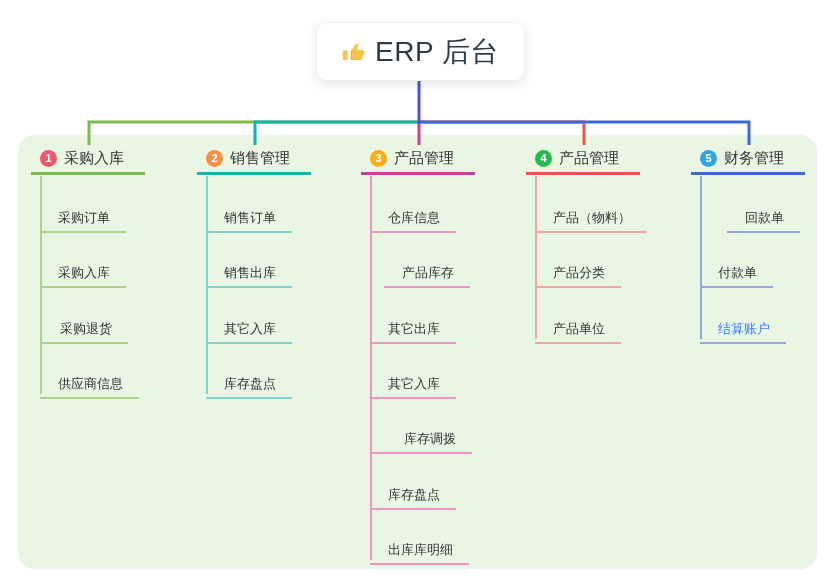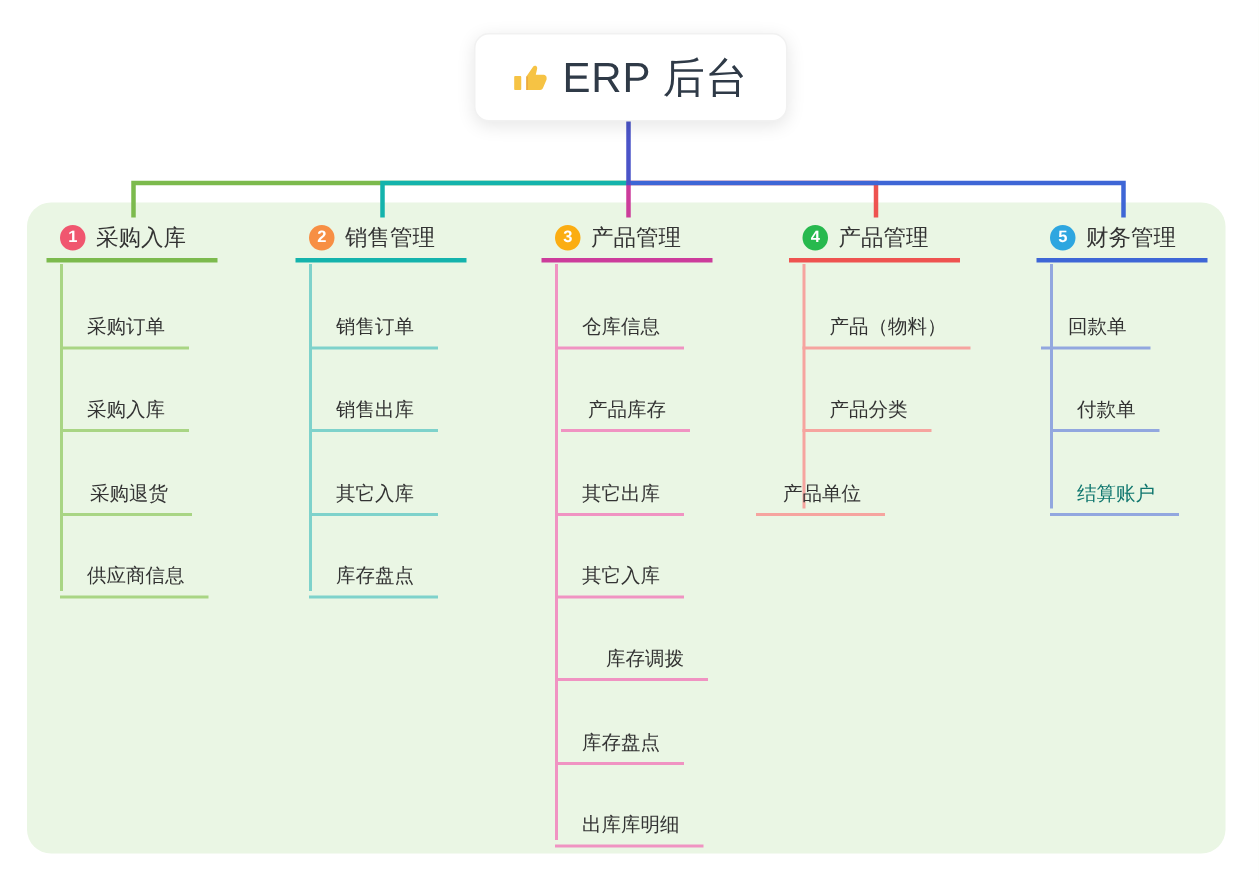--- a/index.html
+++ b/index.html
@@ -91,21 +91,21 @@
       <div class="child-node" style="left: 206px; top: 357px; height: 36px; border-bottom: 2px solid rgb(126, 210, 203);">
         <span class="ctxt" style="color: rgb(51, 51, 51);">库存盘点</span>
       </div>
       <div class="branch-label" style="left: 361px; top: 144px; width: 114px; border-bottom: 3px solid rgb(204, 60, 155);">
         <span class="badge" style="background: rgb(251, 173, 18);">3</span>
         <span class="btxt" style="color: rgb(51, 51, 51);">产品管理</span>
       </div>
       <div class="child-node" style="left: 370px; top: 191px; height: 36px; border-bottom: 2px solid rgb(240, 147, 194);">
         <span class="ctxt" style="color: rgb(51, 51, 51); margin-top: 13px;">仓库信息</span>
       </div>
-      <div class="child-node" style="left: 374px; top: 246px; height: 36px; border-bottom: 2px solid rgb(240, 147, 194);">
+      <div class="child-node" style="left: 384px; top: 246px; height: 36px; border-bottom: 2px solid rgb(240, 147, 194);">
         <span class="ctxt" style="color: rgb(51, 51, 51);">产品库存</span>
       </div>
       <div class="child-node" style="left: 370px; top: 302px; height: 36px; border-bottom: 2px solid rgb(240, 147, 194);">
         <span class="ctxt" style="color: rgb(51, 51, 51);">其它出库</span>
       </div>
       <div class="child-node" style="left: 370px; top: 357px; height: 36px; border-bottom: 2px solid rgb(240, 147, 194);">
         <span class="ctxt" style="color: rgb(51, 51, 51); margin-top: 44px;">其它入库</span>
       </div>
       <div class="child-node" style="left: 370px; top: 412px; height: 36px; border-bottom: 2px solid rgb(240, 147, 194);">
         <span class="ctxt" style="color: rgb(51, 51, 51); margin-left: 16px;">库存调拨</span>
@@ -119,30 +119,30 @@
       <div class="branch-label" style="left: 526px; top: 144px; width: 114px; border-bottom: 3px solid rgb(238, 83, 80);">
         <span class="badge" style="background: rgb(39, 185, 78);">4</span>
         <span class="btxt" style="color: rgb(51, 51, 51);">产品管理</span>
       </div>
       <div class="child-node" style="left: 535px; top: 191px; height: 36px; border-bottom: 2px solid rgb(246, 164, 159);">
         <span class="ctxt" style="color: rgb(51, 51, 51);">产品（物料）</span>
       </div>
       <div class="child-node" style="left: 535px; top: 246px; height: 36px; border-bottom: 2px solid rgb(246, 164, 159);">
         <span class="ctxt" style="color: rgb(51, 51, 51);">产品分类</span>
       </div>
-      <div class="child-node" style="left: 504px; top: 302px; height: 36px; border-bottom: 2px solid rgb(246, 164, 159);">
+      <div class="child-node" style="left: 535px; top: 302px; height: 36px; border-bottom: 2px solid rgb(246, 164, 159);">
         <span class="ctxt" style="color: rgb(51, 51, 51);">产品单位</span>
       </div>
       <div class="branch-label" style="left: 691px; top: 144px; width: 114px; border-bottom: 3px solid rgb(62, 102, 214);">
         <span class="badge" style="background: rgb(46, 166, 224);">5</span>
         <span class="btxt" style="color: rgb(51, 51, 51);">财务管理</span>
       </div>
-      <div class="child-node" style="left: 694px; top: 191px; height: 36px; border-bottom: 2px solid rgb(146, 167, 223);">
+      <div class="child-node" style="left: 727px; top: 191px; height: 36px; border-bottom: 2px solid rgb(146, 167, 223);">
         <span class="ctxt" style="color: rgb(51, 51, 51);">回款单</span>
       </div>
       <div class="child-node" style="left: 700px; top: 246px; height: 36px; border-bottom: 2px solid rgb(146, 167, 223); align-items: flex-end;">
         <span class="ctxt" style="color: rgb(51, 51, 51);">付款单</span>
       </div>
       <div class="child-node" style="left: 700px; top: 302px; height: 36px; border-bottom: 2px solid rgb(146, 167, 223);">
-        <span class="ctxt" style="color: #0f766e;">结算账户</span>
+        <span class="ctxt" style="color: #3b82f6;">结算账户</span>
       </div>
     </div>
 </div>
 
 </body></html>

